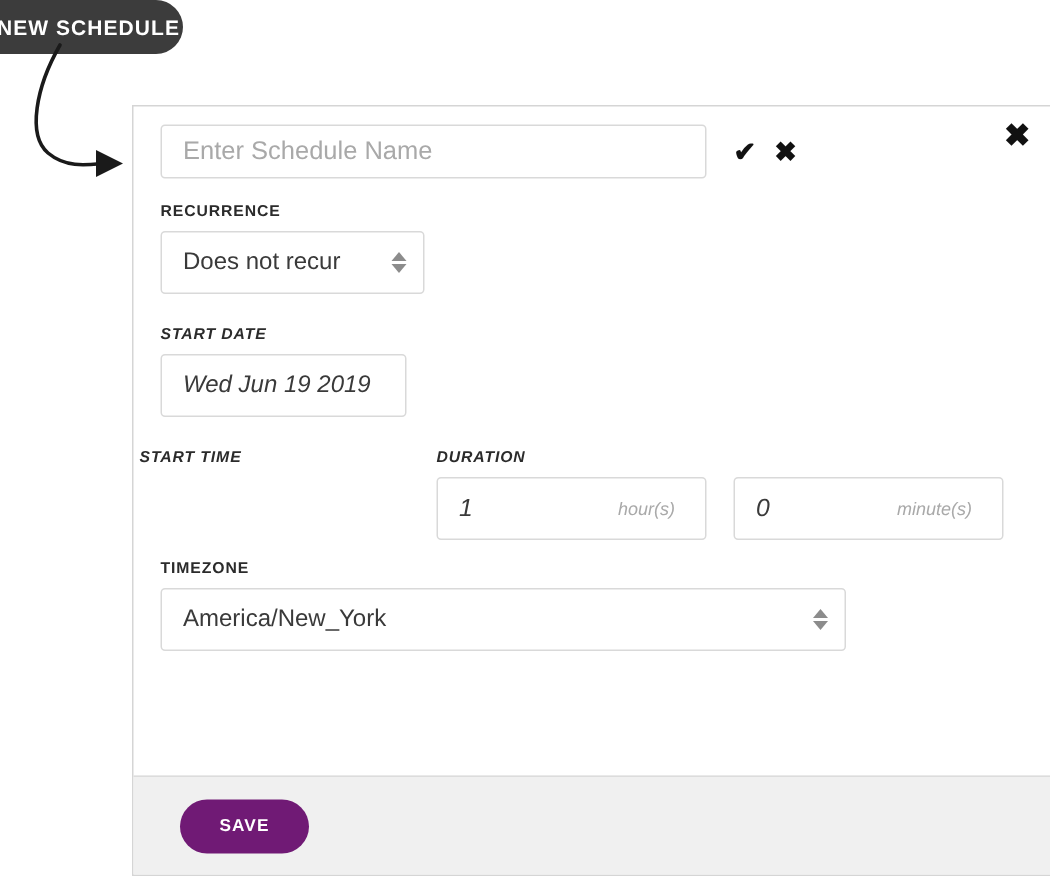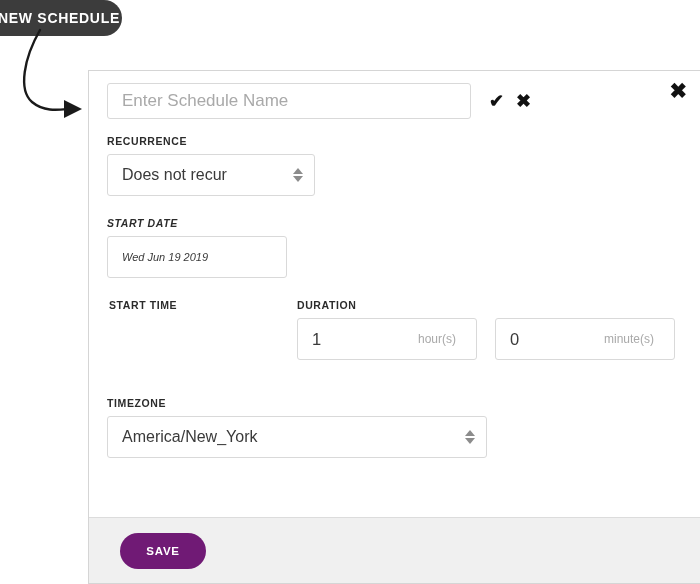--- a/index.html
+++ b/index.html
@@ -165,49 +165,50 @@
     top: 9px;
     font-size: 21px;
     color: #111111;
     font-weight: bold;
     line-height: 1;
   }
 
   
   .field-group { position: absolute; }
   #recurrence-group { left: 18px; top: 64px; }
-  #recurrence-select { width: 208px; }
+  #recurrence-select { width: 176px; }
   #start-date-group { left: 18px; top: 146px; font-style: italic; }
-  #start-date-box { width: 180px; height: 42px; font-size: 11px; }
+  #start-date-box { width: 164px; height: 42px; font-size: 16px; }
 
   #time-duration-row {
     position: absolute;
-    left: 20px;
+    left: 4px;
     top: 228px;
     right: 16px;
     display: flex;
+    font-style: italic;
   }
   #start-time-group { width: 180px; }
   #start-time-box { width: 180px; height: 42px; font-size: 16.5px; }
-  #duration-group { margin-left: 8px; }
+  #duration-group { margin-left: 18px; }
   #duration-fields { display: flex; }
   .duration-box {
     width: 180px;
     height: 42px;
     display: flex;
     align-items: center;
     justify-content: space-between;
     padding: 0 20px 0 14px;
     font-size: 16.5px;
   }
   .duration-box .unit { color: #a9a9a9; font-size: 12px; }
   #duration-minutes-box { margin-left: 18px; }
 
-  #timezone-group { left: 18px; top: 326px; }
-  #timezone-select { width: 380px; }
+  #timezone-group { left: 18px; top: 302px; }
+  #timezone-select { width: 457px; }
 </style>
 </head>
 <body>
 
 <div id="new-schedule-pill">
   <span class="pill-label">NEW SCHEDULE</span>
 </div>
 
 <svg id="callout-arrow" viewBox="0 0 110 92" xmlns="http://www.w3.org/2000/svg">
   <path d="M40 2 C 24 30, 18 62, 32 74 C 44 84, 58 82, 68 81" fill="none" stroke="#1a1a1a" stroke-width="2.4" stroke-linecap="round"></path>

